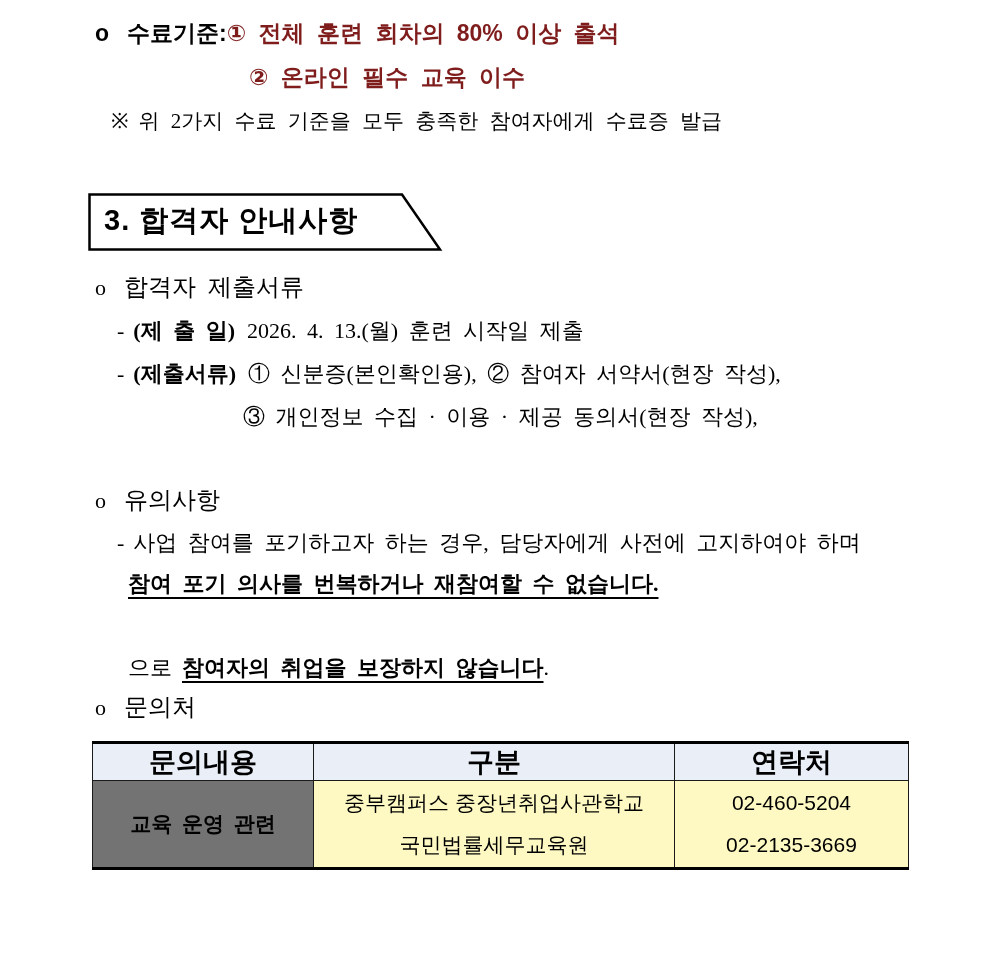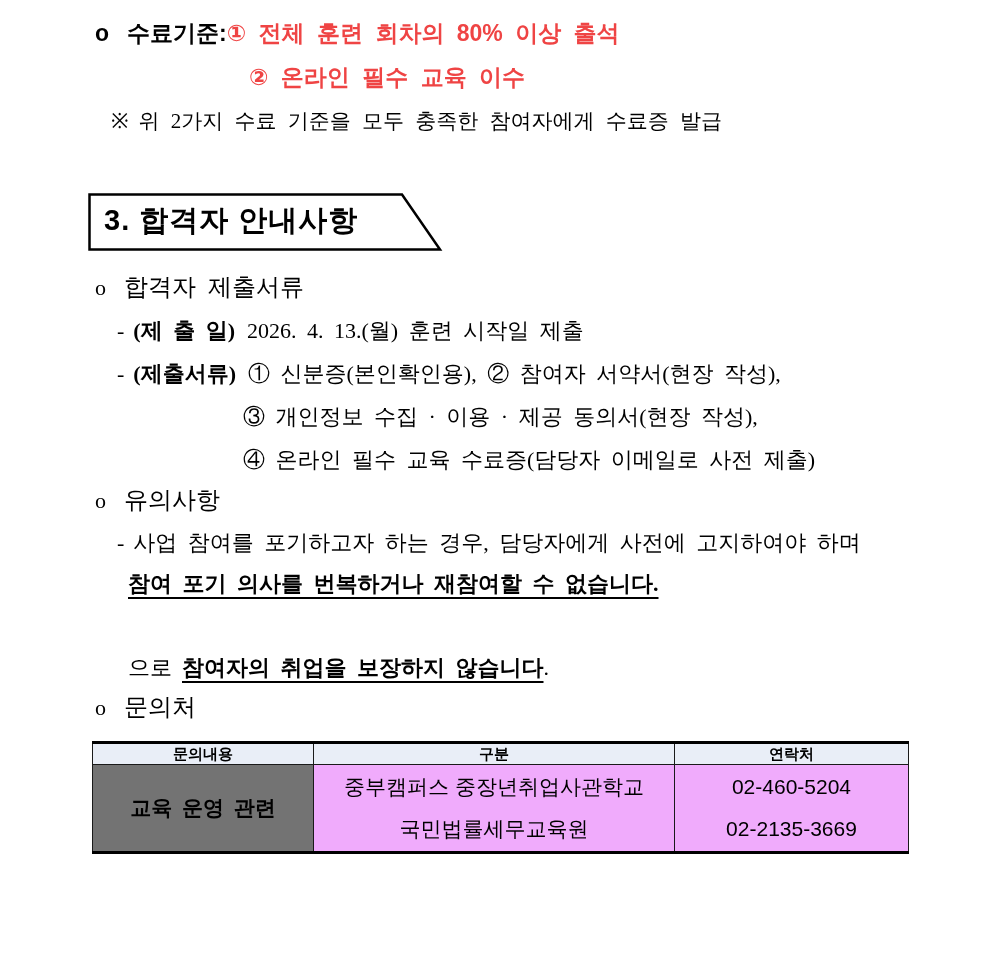--- a/index.html
+++ b/index.html
@@ -15,21 +15,21 @@
   }
   .line { position: absolute; white-space: nowrap; line-height: 34px; }
 
   
   .comp-line {
     font-family: "Liberation Sans", "DejaVu Sans", sans-serif;
     font-size: 23px; font-weight: 600; word-spacing: 6px;
   }
   .comp-line .bullet { margin-right: 18px; font-weight: 600; }
   .comp-line .comp-label { }
-  .blue { color: #ef4444; }
+  .blue { color: #7f1d1d; }
   .note-line { font-size: 21px; word-spacing: 6px; }
   .note-line .note-marker { margin-right: 10px; }
 
   
   .banner { position: absolute; left: 88px; top: 193px; width: 356px; height: 58px; }
   .banner svg { position: absolute; left: 0; top: 0; }
   .banner-title {
     position: absolute; left: 16px; top: 0; height: 56px;
     display: flex; align-items: center;
     font-family: "Liberation Sans", "DejaVu Sans", sans-serif;
@@ -56,23 +56,23 @@
     position: absolute; left: 92px; top: 741px; width: 816px;
     border-collapse: collapse; table-layout: fixed;
     font-family: "Liberation Sans", "DejaVu Sans", sans-serif;
     border-top: 3px solid #000; border-bottom: 3px solid #000;
   }
   .contact-table th, .contact-table td {
     border: 1.5px solid #1a1a1a; text-align: center; vertical-align: middle;
   }
   .contact-table th {
     height: 22px; background: #e9eef7;
-    font-size: 15px; font-weight: bold; word-spacing: 4px;
+    font-size: 27px; font-weight: bold; word-spacing: 4px;
   }
-  .contact-table td { height: 88px; font-size: 21px; background: #f0abfc; }
+  .contact-table td { height: 88px; font-size: 21px; background: #fef9c3; }
   .contact-table td.cat {
     background: #737373; font-weight: bold; word-spacing: 4px;
   }
   .cell-2line div { line-height: 42px; }
 </style>
 </head>
 <body>
 
 <div class="page">
 
@@ -97,23 +97,20 @@
     <span class="bullet">o</span><span>합격자 제출서류</span>
   </div>
   <div class="line body-line" style="left:117px; top:314px;">
     <span class="dash">-</span><span class="bold lbl">(제 출 일)</span><span>2026. 4. 13.(월) 훈련 시작일 제출</span>
   </div>
   <div class="line body-line" style="left:117px; top:357px;">
     <span class="dash">-</span><span class="bold lbl">(제출서류)</span><span>① 신분증(본인확인용), ② 참여자 서약서(현장 작성),</span>
   </div>
   <div class="line body-line" style="left:243px; top:400px;">
     <span>③ 개인정보 수집 · 이용 · 제공 동의서(현장 작성),</span>
-  </div>
-  <div class="line body-line" style="left:243px; top:443px;">
-    <span>④ 온라인 필수 교육 수료증(담당자 이메일로 사전 제출)</span>
   </div>
 
   <div class="line o-head" style="left:95px; top:483px;text-align:center;">
     <span class="bullet">o</span><span>유의사항</span>
   </div>
   <div class="line body-line" style="left:117px; top:526px;">
     <span class="dash">-</span><span>사업 참여를 포기하고자 하는 경우, 담당자에게 사전에 고지하여야 하며</span>
   </div>
   <div class="line body-line" style="left:128px; top:567px;">
     <span class="ul">참여 포기 의사를 번복하거나 재참여할 수 없습니다.</span>

